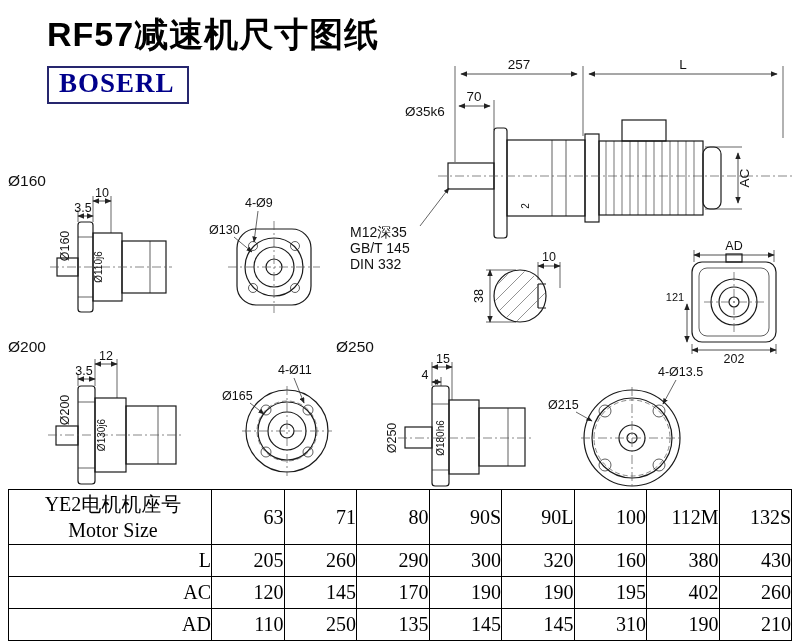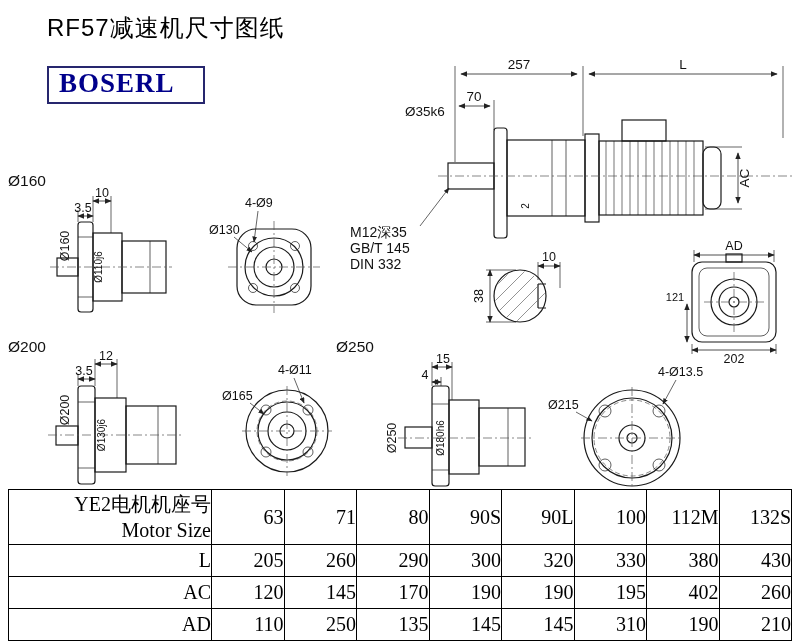--- a/index.html
+++ b/index.html
@@ -1,40 +1,40 @@
 <!DOCTYPE html>
 <html><head>
 <meta charset="utf-8">
 <style>
   html,body{margin:0;padding:0;}
   body{width:800px;height:641px;background:#ffffff;overflow:hidden;}
   .page{position:relative;width:800px;height:641px;background:#ffffff;font-family:"Liberation Sans",sans-serif;}
   .title{position:absolute;left:47px;top:12px;font-family:"Liberation Sans",sans-serif;
-         font-size:24px;font-weight:normal;color:#000;letter-spacing:1px;white-space:nowrap;}
-  .logo{position:absolute;left:47px;top:66px;border:2px solid #26266e;padding:0 28px 3px 10px;
+         font-size:34px;font-weight:bold;color:#000;letter-spacing:1px;white-space:nowrap;}
+  .logo{position:absolute;left:47px;top:66px;border:2px solid #26266e;padding:0 12px 3px 10px;
         background:#fff;}
   .logo span{font-family:"Liberation Serif",serif;font-size:27px;font-weight:bold;color:#00008b;letter-spacing:1px;}
   svg.drawing{position:absolute;left:0;top:0;}
   .out{fill:none;stroke:#1a1a1a;stroke-width:1.2;}
   .thin{fill:none;stroke:#1a1a1a;stroke-width:0.7;}
   .ext{fill:none;stroke:#222;stroke-width:0.7;}
   .dim{stroke:#222;stroke-width:0.8;fill:none;}
   .cl{fill:none;stroke:#555;stroke-width:0.7;stroke-dasharray:9 3 2 3;}
   .cl2{fill:none;stroke:#555;stroke-width:0.7;stroke-dasharray:5 3;}
   .fin{stroke:#1a1a1a;stroke-width:0.6;fill:none;}
   .hatch{stroke:#666;stroke-width:0.7;}
   text.t{font-family:"Liberation Sans",sans-serif;fill:#111;}
   .t10{font-size:10px;}.t11{font-size:11px;}.t12{font-size:12.5px;}
   .t13{font-size:13.5px;}.t14{font-size:14px;}.t15{font-size:15.5px;}
   table.dim-table{position:absolute;left:8px;top:489px;width:784px;border-collapse:collapse;
         table-layout:fixed;background:#fff;font-family:"Liberation Serif",serif;font-size:20px;color:#000;}
   table.dim-table td{border:1px solid #000;text-align:right;padding:0;height:31px;overflow:hidden;}
   table.dim-table td.c0{width:196px;}
   table.dim-table tr.first td{height:54px;}
-  table.dim-table td.head{text-align:right;padding-left:6px;line-height:1.3;}
+  table.dim-table td.head{text-align:center;padding-left:6px;line-height:1.3;}
 </style>
 </head>
 <body>
 
 <div class="page">
 
   <svg class="drawing" width="800" height="488" viewBox="0 0 800 488">
     <defs>
       <marker id="ma" viewBox="0 0 10 8" markerWidth="9" markerHeight="7" refX="9" refY="4" orient="auto-start-reverse">
         <path d="M0,0 L10,4 L0,8 Z" fill="#222"></path>
@@ -231,21 +231,21 @@
       <td>112M</td>
       <td>132S</td>
     </tr>
     <tr>
       <td class="c0">L</td>
       <td>205</td>
       <td>260</td>
       <td>290</td>
       <td>300</td>
       <td>320</td>
-      <td>330</td>
+      <td>160</td>
       <td>380</td>
       <td>430</td>
     </tr>
     <tr>
       <td class="c0">AC</td>
       <td>120</td>
       <td>145</td>
       <td>170</td>
       <td>190</td>
       <td>190</td>

